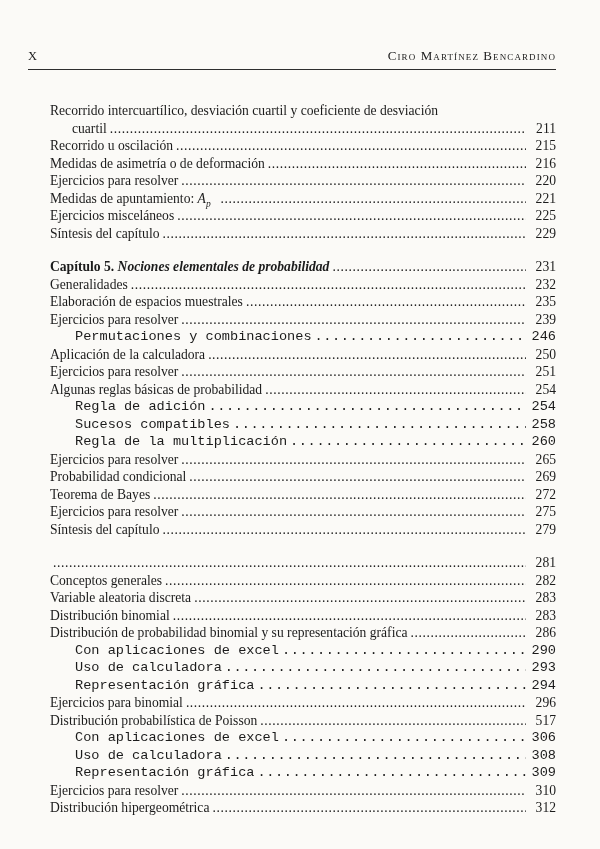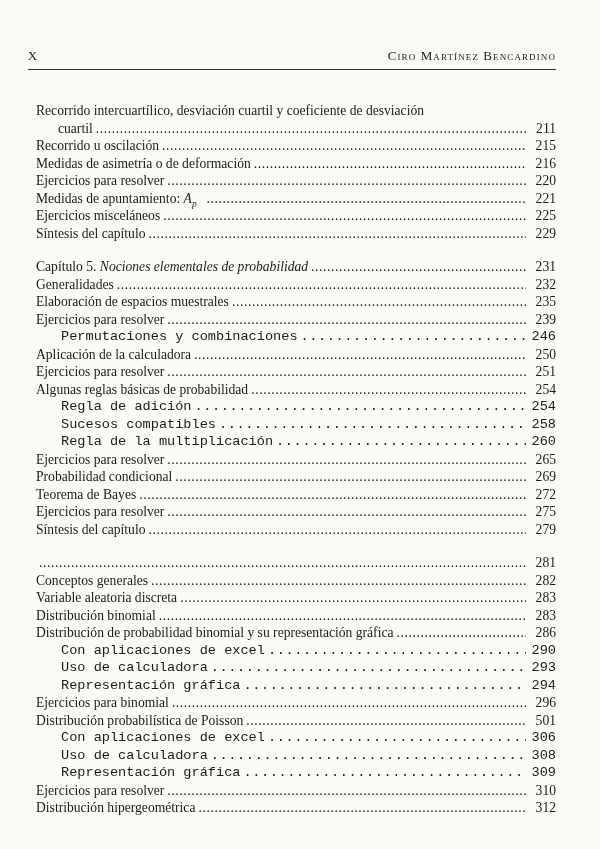--- a/index.html
+++ b/index.html
@@ -28,29 +28,29 @@
     font-variant: small-caps;
     font-size: 13px;
     letter-spacing: 1.1px;
   }
   .rule {
     border-bottom: 1.5px solid #2e2e2e;
     margin-top: 6px;
   }
   .toc {
     margin-top: 32px;
-    margin-left: 8px;
+    margin-left: 22px;
     font-size: 13.6px;
     line-height: 17.5px;
   }
   .row { display: flex; align-items: baseline; }
   .indent-1 { padding-left: 25px; font-family: Liberation Mono, monospace; }
   .wrap-indent { padding-left: 22px; }
   .label { white-space: nowrap; }
-  .label b { font-weight: normal; text-align: center; }
+  .label b { font-weight: bold; text-align: center; }
   .label .it { font-style: italic; }
   .dots {
     flex: 1 1 auto;
     overflow: hidden;
     white-space: nowrap;
     letter-spacing: 0.6px;
     padding-left: 3px;
     margin-right: 3px;
   }
   .pagenum { min-width: 27px; text-align: right; white-space: nowrap; }
@@ -292,21 +292,21 @@
         <div class="row">
           <span class="label">Ejercicios para binomial</span>
           <span class="dots">............................................................................................................................................................................................................................</span>
           <span class="pagenum">296</span>
         </div>
       </div>
       <div class="toc-entry">
         <div class="row">
           <span class="label">Distribución probabilística de Poisson</span>
           <span class="dots">............................................................................................................................................................................................................................</span>
-          <span class="pagenum">501</span>
+          <span class="pagenum">517</span>
         </div>
       </div>
       <div class="toc-entry">
         <div class="row indent-1">
           <span class="label">Con aplicaciones de excel</span>
           <span class="dots">............................................................................................................................................................................................................................</span>
           <span class="pagenum">306</span>
         </div>
       </div>
       <div class="toc-entry">

